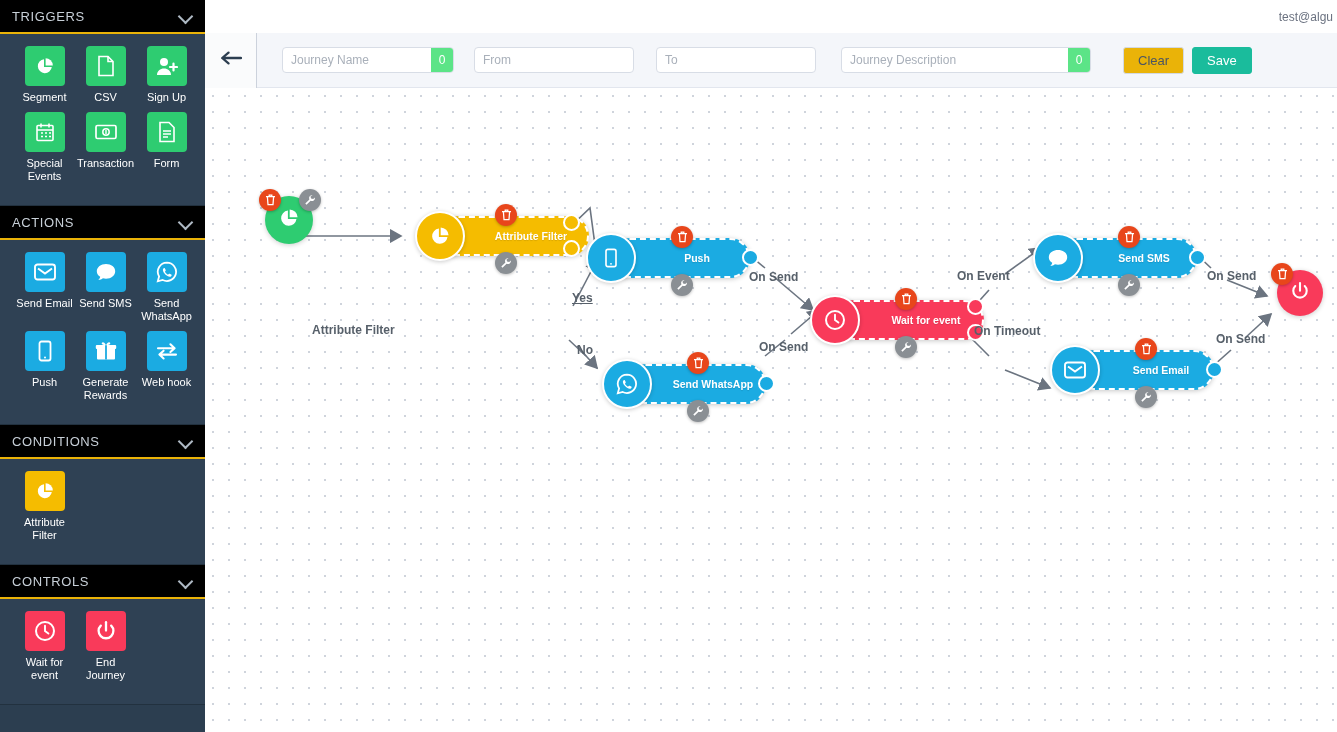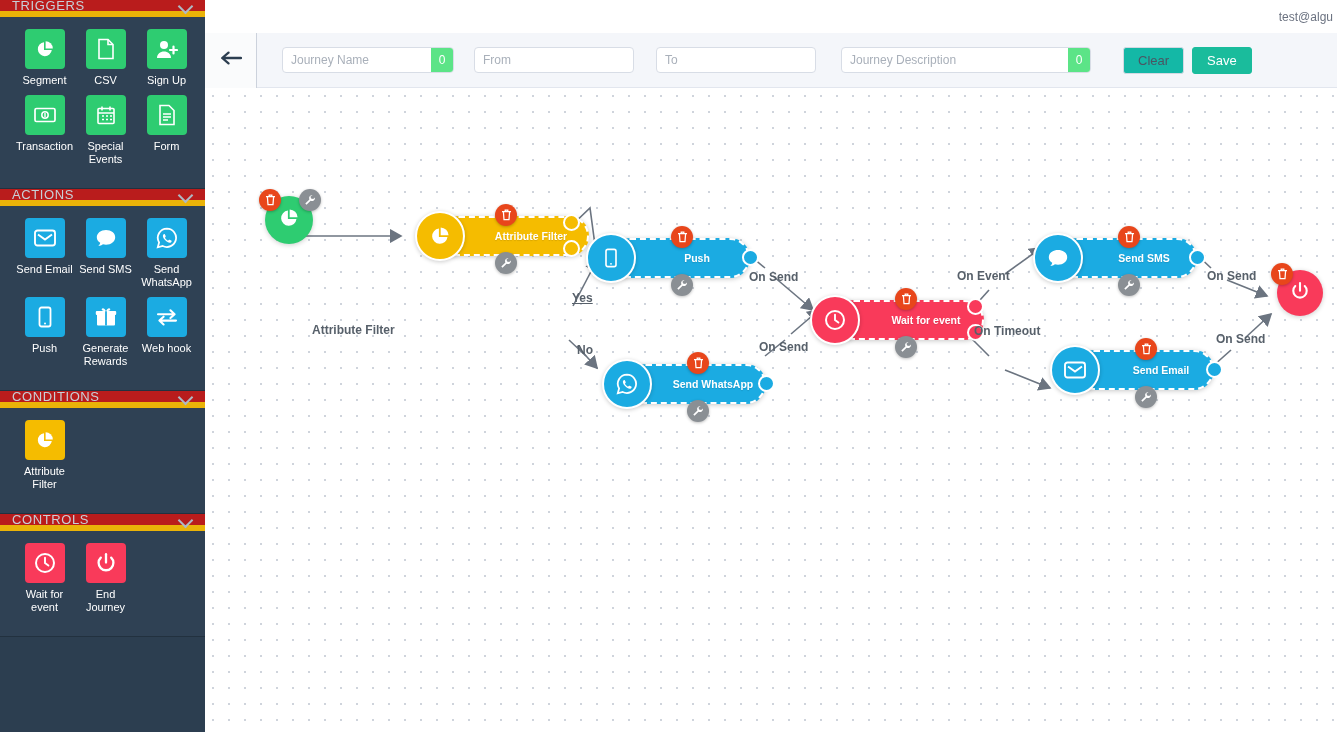--- a/index.html
+++ b/index.html
@@ -12,25 +12,25 @@
   #app { position: relative; width: 1337px; height: 732px; }
 
   
   #sidebar {
     position: absolute; left: 0; top: 0;
     width: 205px; height: 732px;
     background: #2c3e50;
     overflow: hidden;
   }
   .panel-header {
-    height: 17px;
-    background: #b91c1c;
+    height: 34px;
+    background: #000000;
     display: flex; align-items: center;
     padding: 0 12px;
-    border-bottom: 6px solid #eab308;
+    border-bottom: 2px solid #eab308;
   }
   .panel-header .ph-title {
     color: #c8d0d8;
     font-size: 13px;
     letter-spacing: 0.6px;
     font-weight: normal;
     flex: 1;
   }
   .chev {
     width: 14px; height: 14px;
@@ -141,21 +141,21 @@
   .tb-btn {
     height: 27px;
     border-radius: 3px;
     font-size: 13px;
     display: flex; align-items: center; justify-content: center;
     cursor: pointer;
     padding: 0 14px;
   }
   #clear-btn {
     margin-left: 32px;
-    background: #14b8a6;
+    background: #eab308;
     border: 1px solid #d3d9e2;
     color: #4b5563;
   }
   #save-btn {
     margin-left: 8px;
     background: #1 abc9c;
     background: #1abc9c;
     border: 1px solid #1abc9c;
     color: #ffffff;
   }
@@ -266,37 +266,37 @@
             <svg width="22" height="20" viewBox="0 0 22 20">
                 <circle cx="8" cy="6" r="4" fill="#fff"></circle>
                 <path d="M1 19c0-4 3.2-6.5 7-6.5s7 2.5 7 6.5z" fill="#fff"></path>
                 <path d="M17.5 7.5v7M14 11h7" stroke="#fff" stroke-width="2.2" stroke-linecap="round"></path>
               </svg>
           </div>
           <div class="tile-label">Sign Up</div>
         </div>
         <div class="tile">
           <div class="tile-icon bg-green">
+            <svg width="20" height="20" viewBox="0 0 20 20">
+                <rect x="2" y="3.5" width="16" height="15" rx="1" fill="none" stroke="#fff" stroke-width="1.6"></rect>
+                <path d="M2 8h16M6 1.5v4M14 1.5v4" stroke="#fff" stroke-width="1.6"></path>
+                <path d="M6 11h2M10 11h2M14 11h2M6 14.5h2M10 14.5h2M14 14.5h2" stroke="#fff" stroke-width="1.3"></path>
+              </svg>
+          </div>
+          <div class="tile-label">Special Events</div>
+        </div>
+        <div class="tile">
+          <div class="tile-icon bg-green">
             <svg width="22" height="16" viewBox="0 0 22 16">
                 <rect x="1" y="1.5" width="20" height="13" rx="1.5" fill="none" stroke="#fff" stroke-width="1.7"></rect>
                 <circle cx="11" cy="8" r="3.2" fill="none" stroke="#fff" stroke-width="1.5"></circle>
                 <path d="M11 6v4" stroke="#fff" stroke-width="1.4"></path>
               </svg>
           </div>
           <div class="tile-label">Transaction</div>
-        </div>
-        <div class="tile">
-          <div class="tile-icon bg-green">
-            <svg width="20" height="20" viewBox="0 0 20 20">
-                <rect x="2" y="3.5" width="16" height="15" rx="1" fill="none" stroke="#fff" stroke-width="1.6"></rect>
-                <path d="M2 8h16M6 1.5v4M14 1.5v4" stroke="#fff" stroke-width="1.6"></path>
-                <path d="M6 11h2M10 11h2M14 11h2M6 14.5h2M10 14.5h2M14 14.5h2" stroke="#fff" stroke-width="1.3"></path>
-              </svg>
-          </div>
-          <div class="tile-label">Special Events</div>
         </div>
         <div class="tile">
           <div class="tile-icon bg-green">
             <svg width="18" height="22" viewBox="0 0 18 22">
                 <path d="M2 1.5h9l5 5v14H2z" fill="none" stroke="#fff" stroke-width="1.6"></path>
                 <path d="M5 10h8M5 13h8M5 16h5" stroke="#fff" stroke-width="1.4"></path>
               </svg>
           </div>
           <div class="tile-label">Form</div>
         </div>

